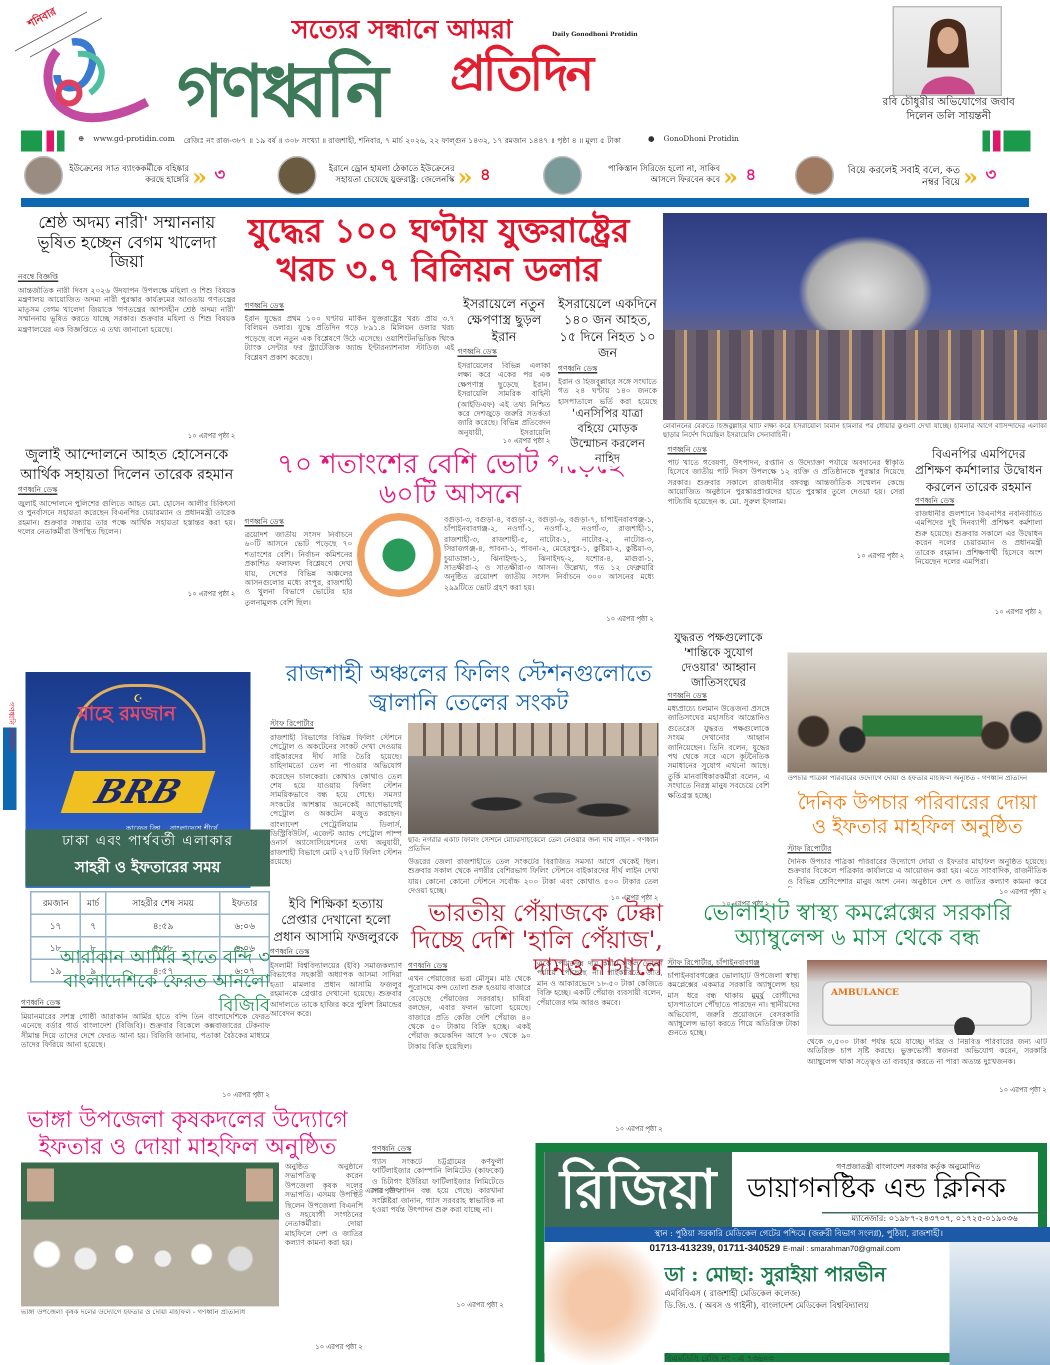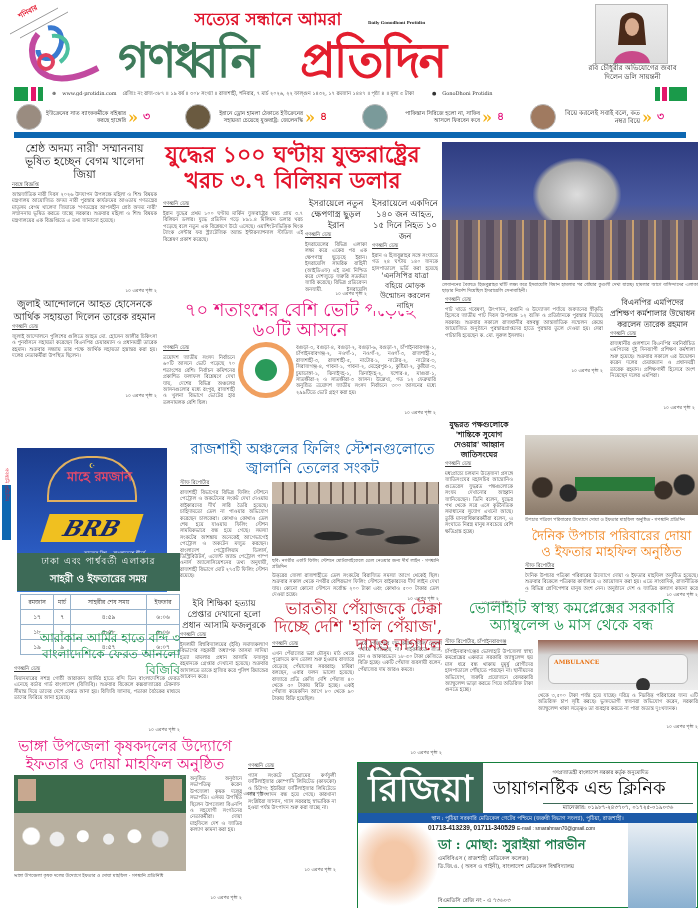--- a/index.html
+++ b/index.html
@@ -7,21 +7,21 @@
 .abs{position:absolute}
 .txt{font-size:5px;line-height:6.4px;color:#444;text-align:justify;overflow:hidden}
 .src{font-size:5px;color:#333;text-decoration:underline;margin-bottom:2px}
 .cont{font-size:4.5px;color:#333;text-align:right}
 .h-black{color:#111;text-align:center;font-weight:bold}
 .photo{background:#888;overflow:hidden}
 
 #logo-left{left:8px;top:6px;width:95px;height:80px}
 #slogan{left:118px;top:6px;width:300px;font-size:17px;font-weight:bold;color:#e0142c;text-align:center}
 #title-green{left:118px;top:24px;font-size:48px;font-weight:bold;color:#3e7a5a;letter-spacing:-2px}
-#title-red{left:300px;top:24px;font-size:48px;font-weight:bold;color:#e31e2e;letter-spacing:-2px}
+#title-red{left:300px;top:24px;font-size:32px;font-weight:bold;color:#e31e2e;letter-spacing:-2px}
 #daily{left:368px;top:20px;font-size:4px;font-weight:bold;color:#222}
 #portrait{left:595px;top:4px;width:73px;height:60px;border:1px solid #bbb;background:linear-gradient(#eee,#ddd)}
 #portrait-cap{left:580px;top:64px;width:105px;font-size:7px;text-align:center;line-height:9px;color:#222}
 #infobar{left:0;top:87px;width:700px;height:14px}
 .flag{position:absolute;top:0;height:14px}
 #info-text{left:52px;top:89px;width:600px;font-size:5px;color:#333;white-space:nowrap}
 
 .teaser{position:absolute;top:102px;height:30px;display:flex;align-items:center}
 .teaser .face{width:26px;height:26px;border-radius:50%;background:#9a8c80;border:1px solid #bbb}
 .teaser .tt{font-size:5.5px;line-height:7px;text-align:right;margin-left:4px;color:#222}
@@ -29,21 +29,21 @@
 .teaser .pg{font-size:11px;font-weight:bold;margin-left:5px}
 #bluebar{left:14px;top:132px;width:672px;height:6px;background:#0d67b1}
 
 #main-head{left:165px;top:141px;width:255px;font-size:22px;line-height:26px;font-weight:bold;color:#e3132a;text-align:center}
 #main-photo{left:442px;top:142px;width:256px;height:138px;background:linear-gradient(180deg,#2e3c80 0%,#4a5aa0 45%,#7a6a70 70%,#5a5050 100%)}
 #smoke{position:absolute;left:90px;top:15px;width:90px;height:75px;border-radius:50%;background:radial-gradient(#ddd,#aaa 60%,transparent 70%)}
 .pink{color:#e5157e}
 .green{color:#17914a}
 .blue{color:#0e5fad}
 .orange{color:#f07f14}
-.ad-box{border:1px solid #15803d}
+.ad-box{border:6px solid #15803d}
 table.sehri{border-collapse:collapse;width:100%;font-size:6px}
 table.sehri td{border:1px solid #98b3cc;text-align:center;height:15px;color:#333}
 </style>
 </head>
 <body>
 
 <div class="abs" id="logo-left">
   <svg width="95" height="80" viewBox="0 0 95 80">
     <line x1="2" y1="28" x2="50" y2="2" stroke="#555" stroke-width="0.6"></line>
     <line x1="12" y1="32" x2="60" y2="6" stroke="#555" stroke-width="0.6"></line>
@@ -176,21 +176,21 @@
 <div class="abs" style="left:372px;top:297px;width:66px">
   <div class="h-black" style="font-size:7.5px;line-height:10px;font-weight:normal;margin-top:-26px;background:#fff">'এনসিপির যাত্রা বহিয়ে মোড়ক উন্মোচন করলেন নাহিদ</div>
 </div>
 <div class="abs" style="left:440px;top:340px;width:0"></div>
 
 <div class="abs" style="left:2px;top:485px;width:9px;height:55px;background:#0d67b1"></div>
 <div class="abs" style="left:2px;top:468px;width:9px;font-size:5px;writing-mode:vertical-rl;color:#e3132a">গণধ্বনি প্রতিদিন</div>
 <div class="abs" style="left:17px;top:448px;width:150px;height:144px;background:linear-gradient(#1a3a8a,#2a5ac0 70%,#3a7ad8)">
   <div class="abs" style="left:30px;top:8px;width:90px;height:46px;border-radius:40px 40px 0 0;border:2px solid #e0b060"></div>
   <div class="abs" style="left:72px;top:14px;color:#ffd84a;font-size:7px">☪</div>
-  <div class="abs" style="left:35px;top:22px;width:80px;text-align:right;font-size:13px;color:#e44a6a;font-weight:bold;line-height:14px">মাহে রমজান</div>
+  <div class="abs" style="left:35px;top:22px;width:80px;text-align:left;font-size:13px;color:#e44a6a;font-weight:bold;line-height:14px">মাহে রমজান</div>
   <div class="abs" style="left:28px;top:66px;width:94px;height:28px;background:#f0c020;transform:skewX(-18deg);text-align:center;font-size:22px;font-weight:bold;font-style:italic;color:#1a2a6a;line-height:28px">BRB</div>
   <div class="abs" style="left:60px;top:102px;width:80px;font-size:5px;color:#fff;line-height:7px;text-align:center">কাজের বিশ্ব... বাংলাদেশে শীর্ষে...</div>
 </div>
 <div class="abs" style="left:17px;top:553px;width:163px;height:38px;background:#3d6a57;color:#fff;text-align:center">
   <div style="font-size:9px;line-height:17px;letter-spacing:1px">ঢাকা এবং পার্শ্ববর্তী এলাকার</div>
   <div style="font-size:10px;line-height:17px;font-weight:bold">সাহরী ও ইফতারের সময়</div>
 </div>
 <div class="abs" style="left:20px;top:594px;width:160px">
   <table class="sehri">
     <tbody>
@@ -231,21 +231,21 @@
   <div class="abs" style="left:0;top:0;width:167px;height:22px;background:repeating-linear-gradient(90deg,#c8b8a8 0 10px,#6a5a50 10px 12px)"></div>
   <div class="abs" style="left:20px;top:30px;width:130px;height:40px;background:radial-gradient(ellipse at 30% 60%,#2a2a2a 0 12%,transparent 14%),radial-gradient(ellipse at 60% 50%,#3a3a3a 0 12%,transparent 14%),radial-gradient(ellipse at 85% 70%,#2a2a2a 0 10%,transparent 12%)"></div>
 </div>
 <div class="abs txt" style="left:272px;top:558px;width:167px;font-size:4.6px;line-height:5.5px">ছবি: নগরীর একটি ফিলিং স্টেশনে মোটরসাইকেলে তেল নেওয়ার জন্য দীর্ঘ লাইন - গণধ্বনি প্রতিদিন</div>
 <div class="abs" style="left:272px;top:572px;width:167px">
   <div class="txt" style="height:24px">উত্তরের জেলা রাজশাহীতে তেল সংকটের বিরাজিত সমস্যা আগে থেকেই ছিল। শুক্রবার সকাল থেকে নগরীর বেশিরভাগ ফিলিং স্টেশনে বাইকারদের দীর্ঘ লাইন দেখা যায়। কোনো কোনো স্টেশনে সর্বোচ্চ ২০০ টাকা এবং কোথাও ৫০০ টাকার তেল দেওয়া হচ্ছে।</div>
   <div class="cont">১০ এরপর পৃষ্ঠা ২</div>
 </div>
 
 <div class="abs" style="left:445px;top:420px;width:68px">
-  <div class="h-black" style="font-size:7.5px;line-height:10px;font-weight:bold">যুদ্ধরত পক্ষগুলোকে 'শান্তিকে সুযোগ দেওয়ার' আহ্বান জাতিসংঘের</div>
+  <div class="h-black" style="font-size:7.5px;line-height:10px;font-weight:normal">যুদ্ধরত পক্ষগুলোকে 'শান্তিকে সুযোগ দেওয়ার' আহ্বান জাতিসংঘের</div>
   <div class="src">গণধ্বনি ডেস্ক</div>
   <div class="txt" style="height:130px">মধ্যপ্রাচ্যে চলমান উত্তেজনা প্রসঙ্গে জাতিসংঘের মহাসচিব আন্তোনিও গুতেরেস যুদ্ধরত পক্ষগুলোকে সংযম দেখানোর আহ্বান জানিয়েছেন। তিনি বলেন, যুদ্ধের পথ থেকে সরে এসে কূটনৈতিক সমাধানের সুযোগ এখনো আছে। তুর্কি মানবাধিকারকর্মীরা বলেন, এ সংঘাতে নিরস্ত্র মানুষ সবচেয়ে বেশি ক্ষতিগ্রস্ত হচ্ছে।</div>
   <div class="cont">১০ এরপর পৃষ্ঠা ২</div>
 </div>
 
 <div class="abs photo" style="left:525px;top:435px;width:173px;height:80px;background:linear-gradient(#d8d4cc,#b8a898 50%,#8a7a6a)">
   <div class="abs" style="left:50px;top:42px;width:80px;height:14px;background:#2a7a3a"></div>
   <div class="abs" style="left:0;top:25px;width:173px;height:55px;background:radial-gradient(circle at 10% 50%,#3a3028 0 6%,transparent 7%),radial-gradient(circle at 25% 60%,#2a2a2a 0 6%,transparent 7%),radial-gradient(circle at 80% 55%,#3a3028 0 6%,transparent 7%),radial-gradient(circle at 92% 45%,#2a2a2a 0 6%,transparent 7%)"></div>
 </div>
 <div class="abs txt" style="left:525px;top:517px;width:173px;font-size:4.6px;line-height:5.5px">উপচার পত্রিকা পরিবারের উদ্যোগে দোয়া ও ইফতার মাহফিল অনুষ্ঠিত - গণধ্বনি প্রতিদিন</div>

